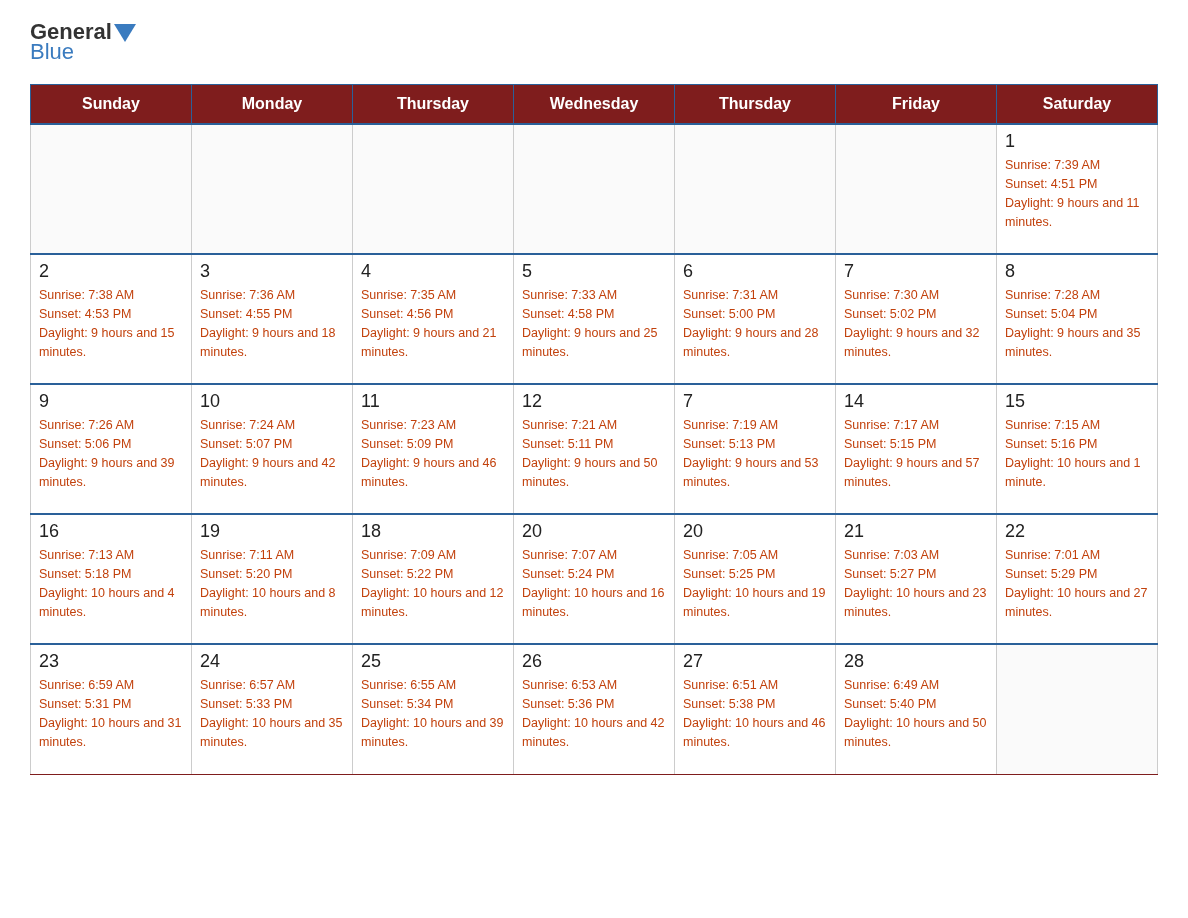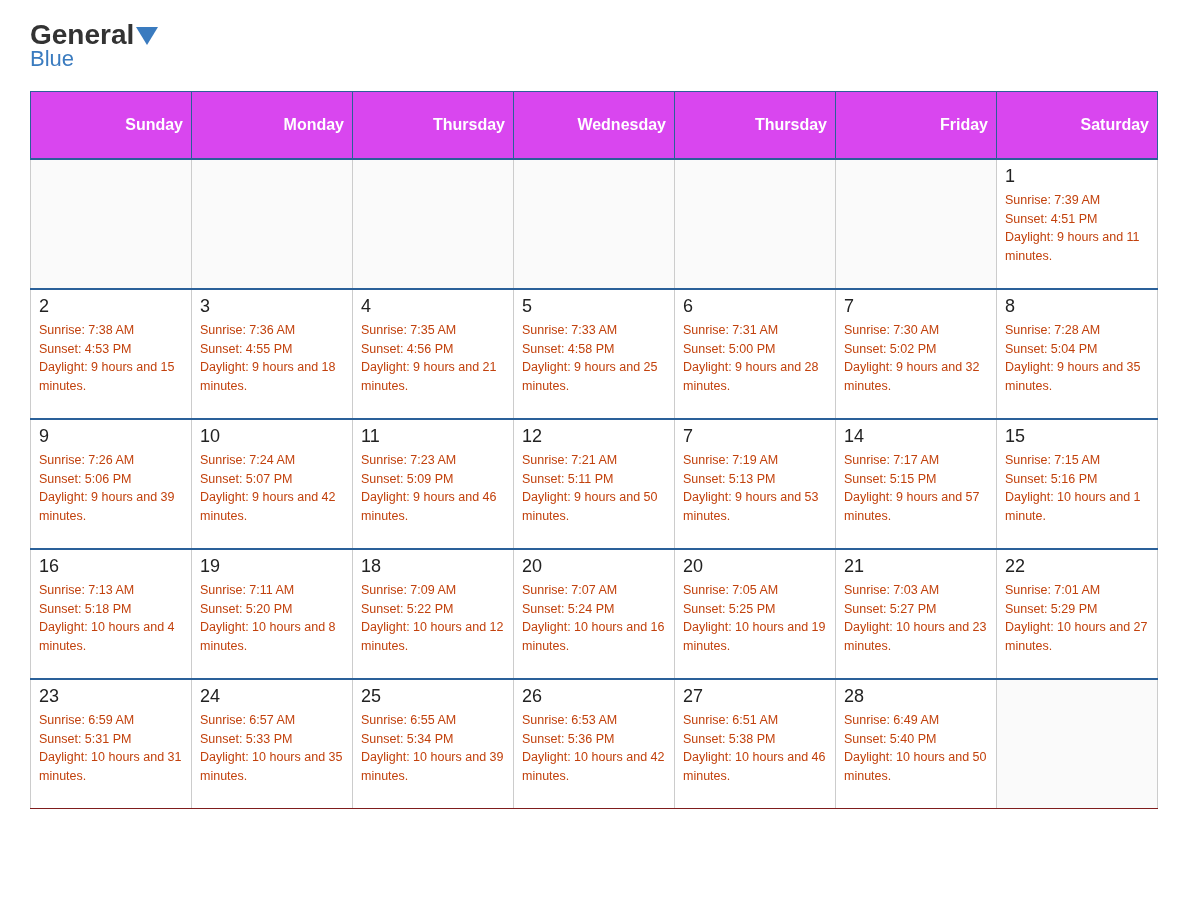--- a/index.html
+++ b/index.html
@@ -14,21 +14,21 @@
       display: flex;
       justify-content: space-between;
       align-items: flex-start;
       margin-bottom: 20px;
     }
     .logo {
       display: flex;
       align-items: center;
     }
     .logo-text {
-      font-size: 28px;
+      font-size: 22px;
       font-weight: bold;
       color: #333;
       line-height: 1.1;
     }
     .title-area {
       text-align: right;
     }
     .page-title {
       font-size: 48px;
       font-weight: normal;
@@ -38,26 +38,26 @@
     .subtitle {
       font-size: 22px;
       color: #333;
       margin-top: 4px;
     }
     table {
       width: 100%;
       border-collapse: collapse;
     }
     thead tr th {
-      background-color: #d946ef;
+      background-color: #7f1d1d;
       color: #fff;
       font-size: 16px;
       font-weight: bold;
-      padding: 24px 8px;
-      text-align: right;
+      padding: 10px 8px;
+      text-align: center;
       border: 1px solid #2a6099;
     }
     tbody tr td {
       border: 1px solid #ccc;
       border-top: 2px solid #2a6099;
       vertical-align: top;
       padding: 6px 8px;
       font-size: 13px;
       color: #333;
       width: 14.28%;

